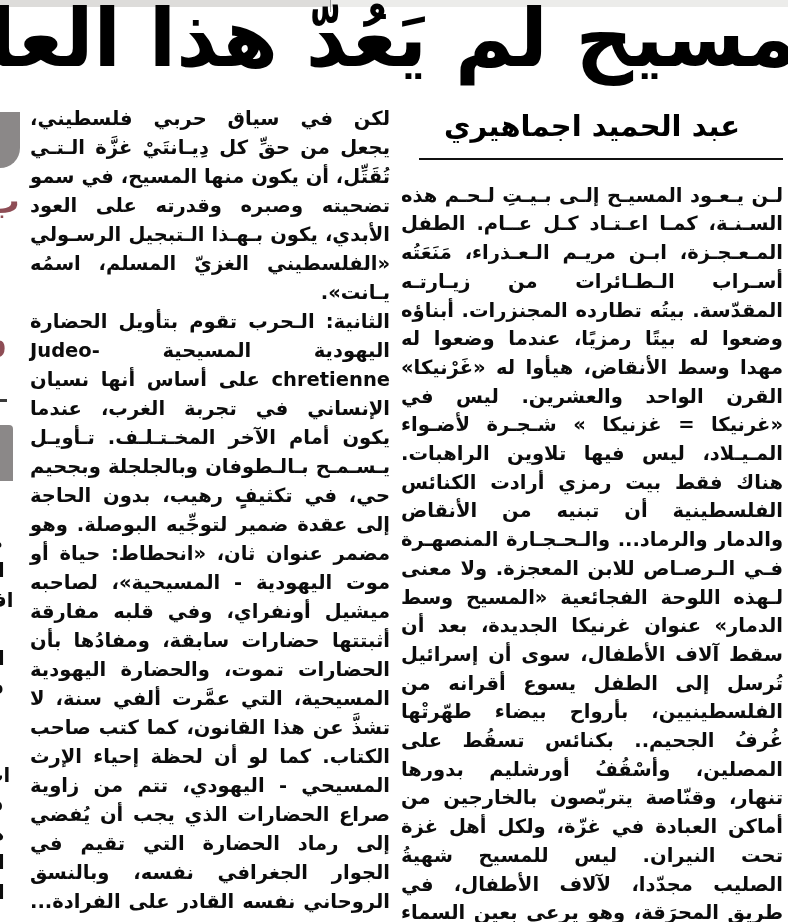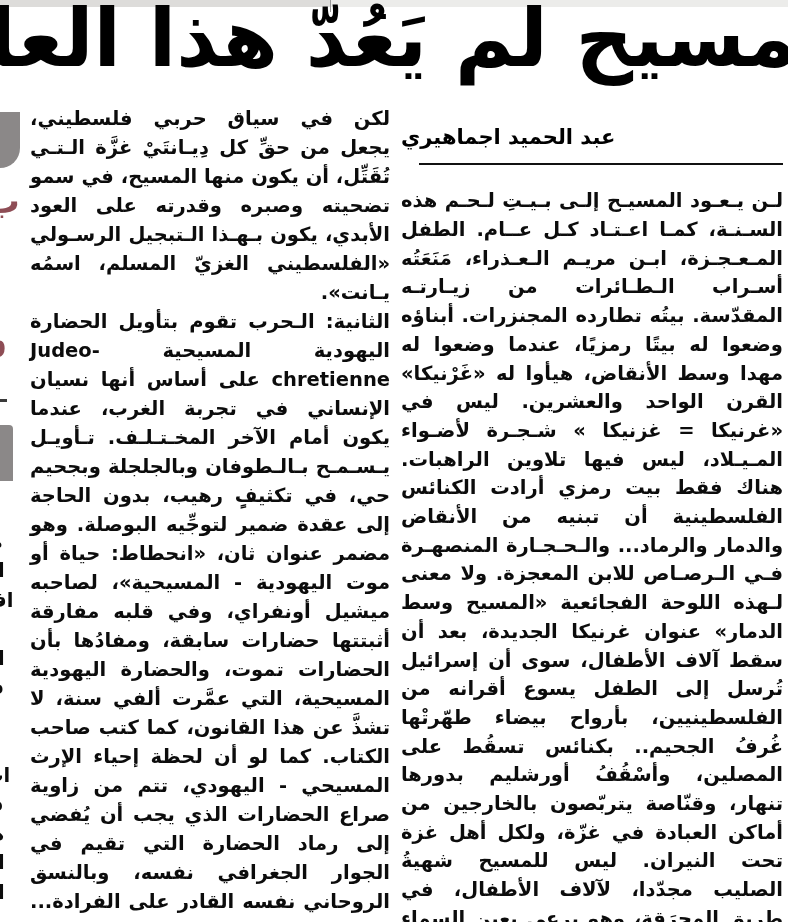--- a/index.html
+++ b/index.html
@@ -35,22 +35,22 @@
     letter-spacing:-2px;
     color:#000;
     direction:rtl;
   }
   
   .col-right {
     position:absolute; top:108px; right:5px; width:382px;
     direction:rtl;
   }
   .byline {
-    font-size:21px; font-weight:bold; color:#000;
-    text-align:left; line-height:1.3;margin-top:16px;
+    font-size:29px; font-weight:bold; color:#000;
+    text-align:center; line-height:1.3;
   }
   .byline-rule {
     width:364px; height:0;
     border-top:2px solid #111;
     margin-top:12px;
   }
   .col-right .body-text { margin-top:22px; }
   .body-text {
     font-size:19.5px; font-weight:bold; color:#0c0c0c;
     line-height:28.7px;

